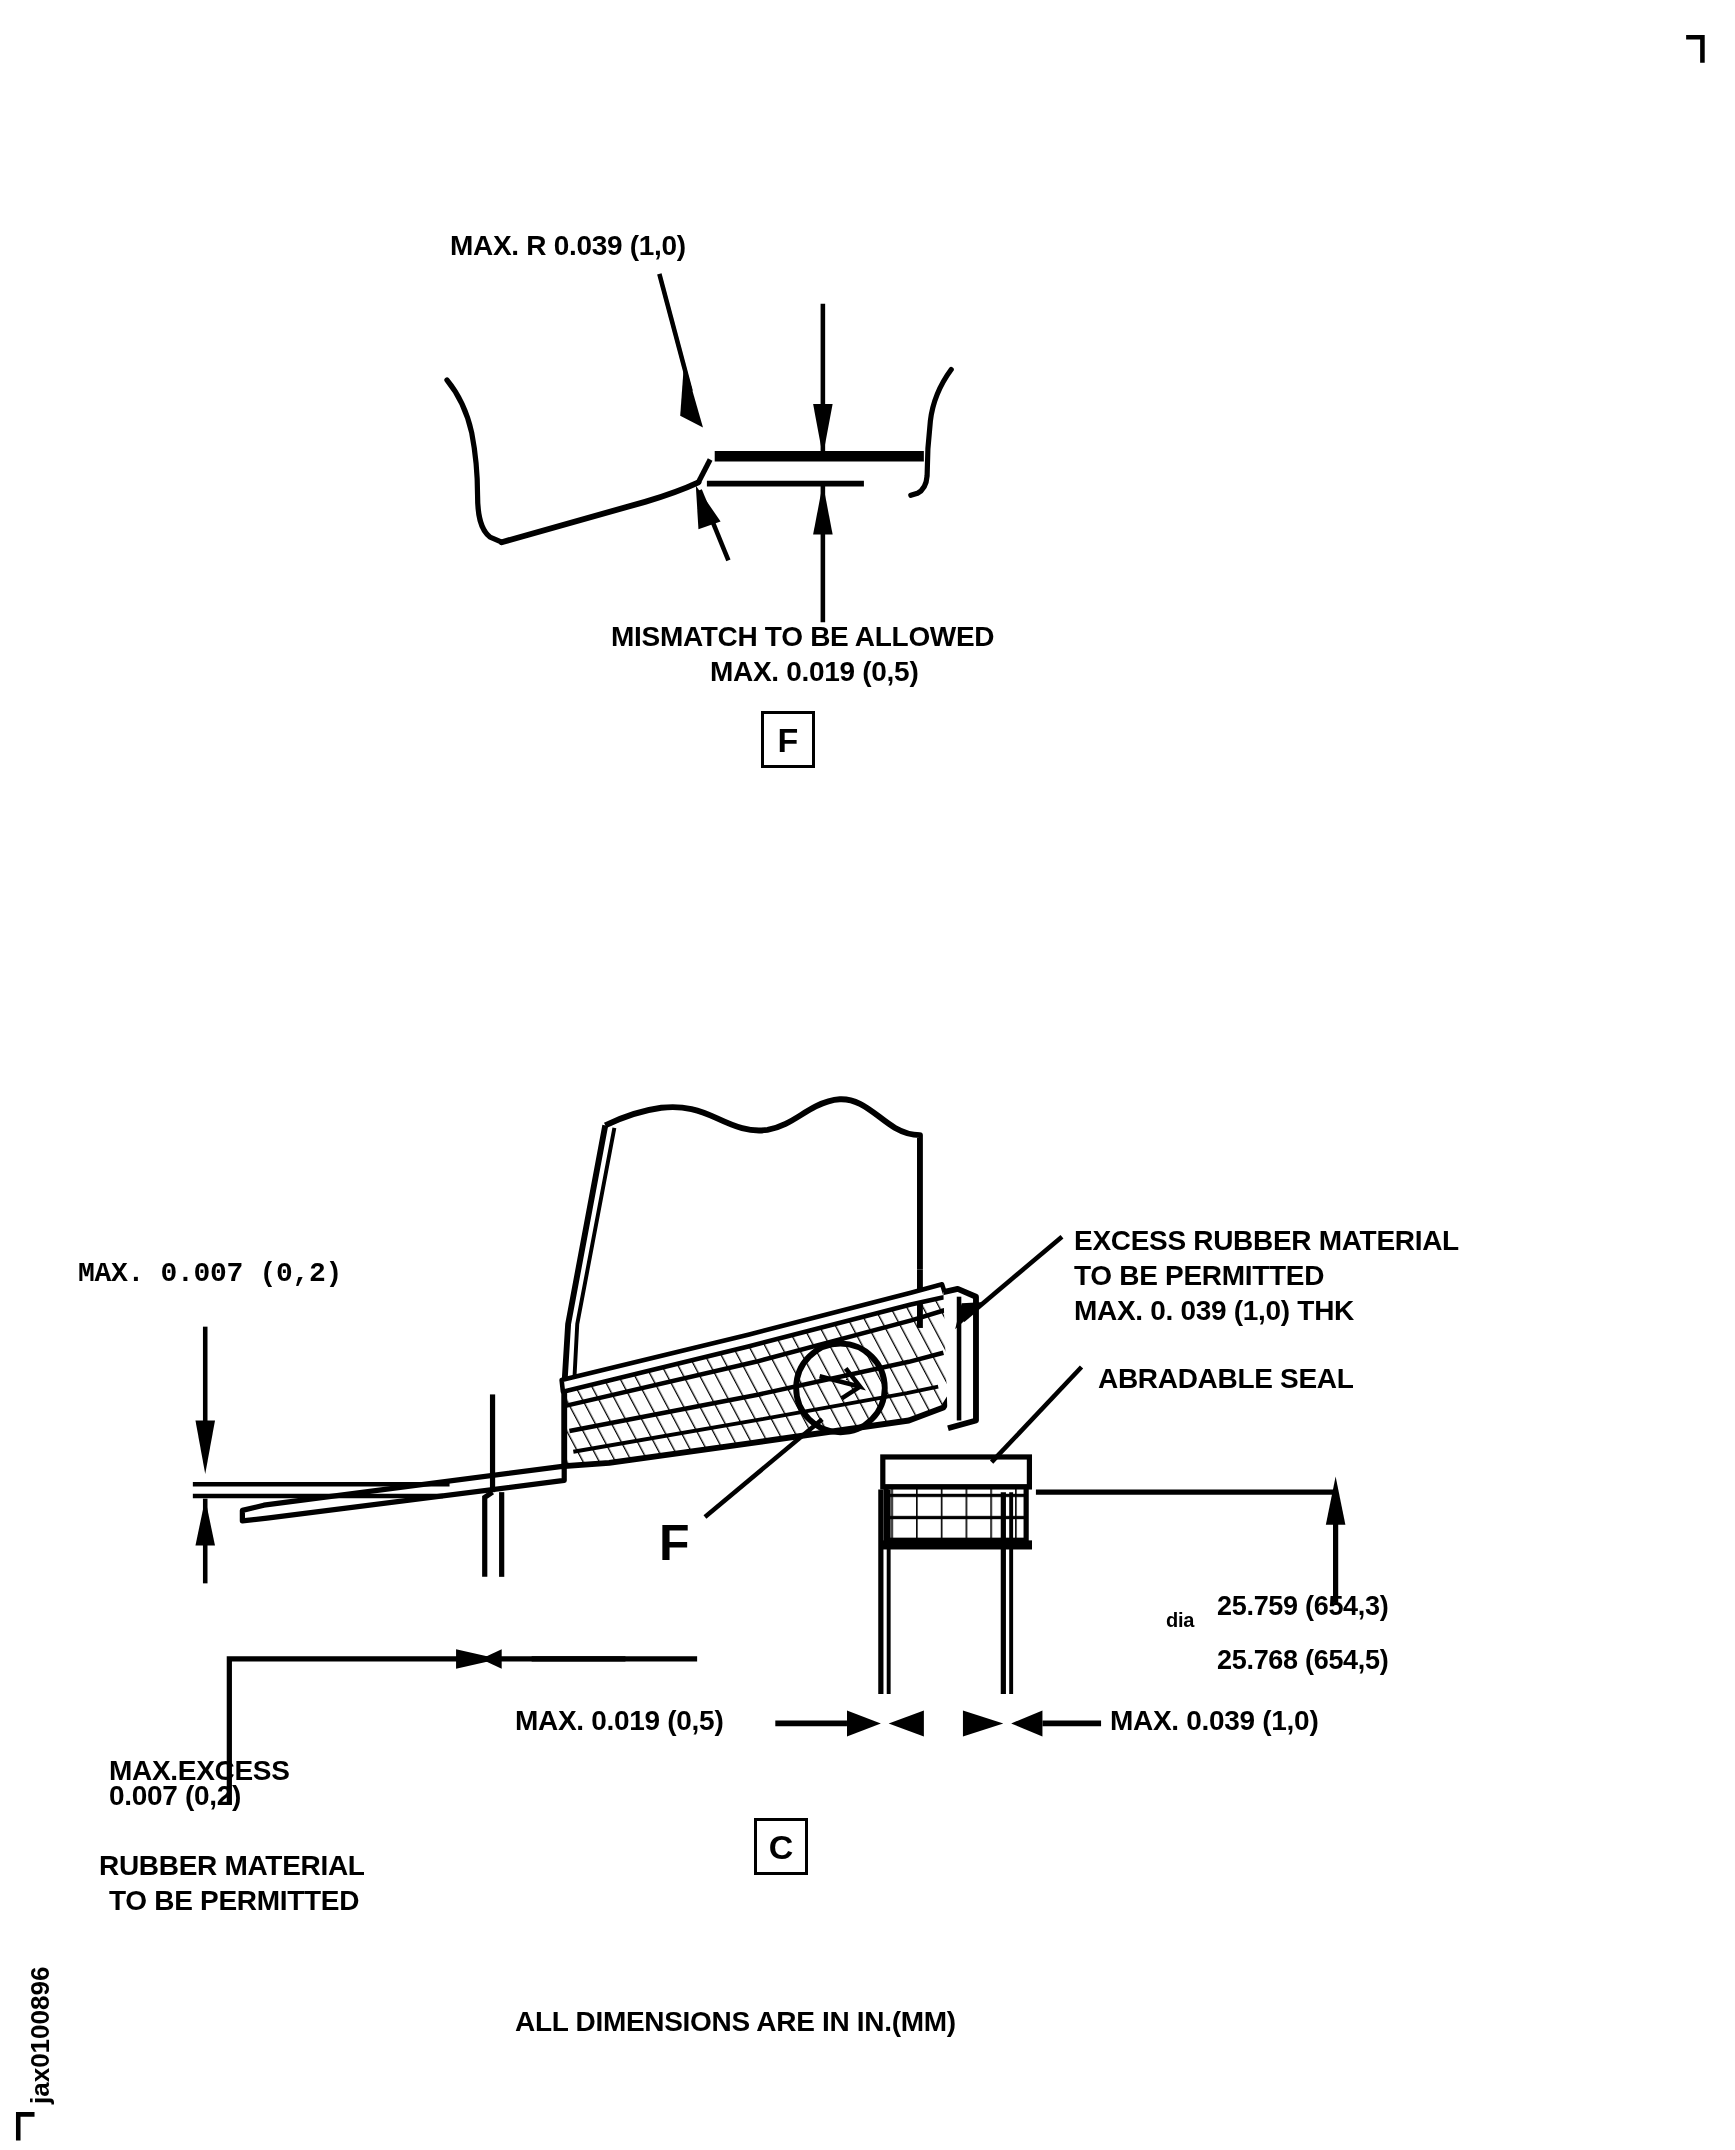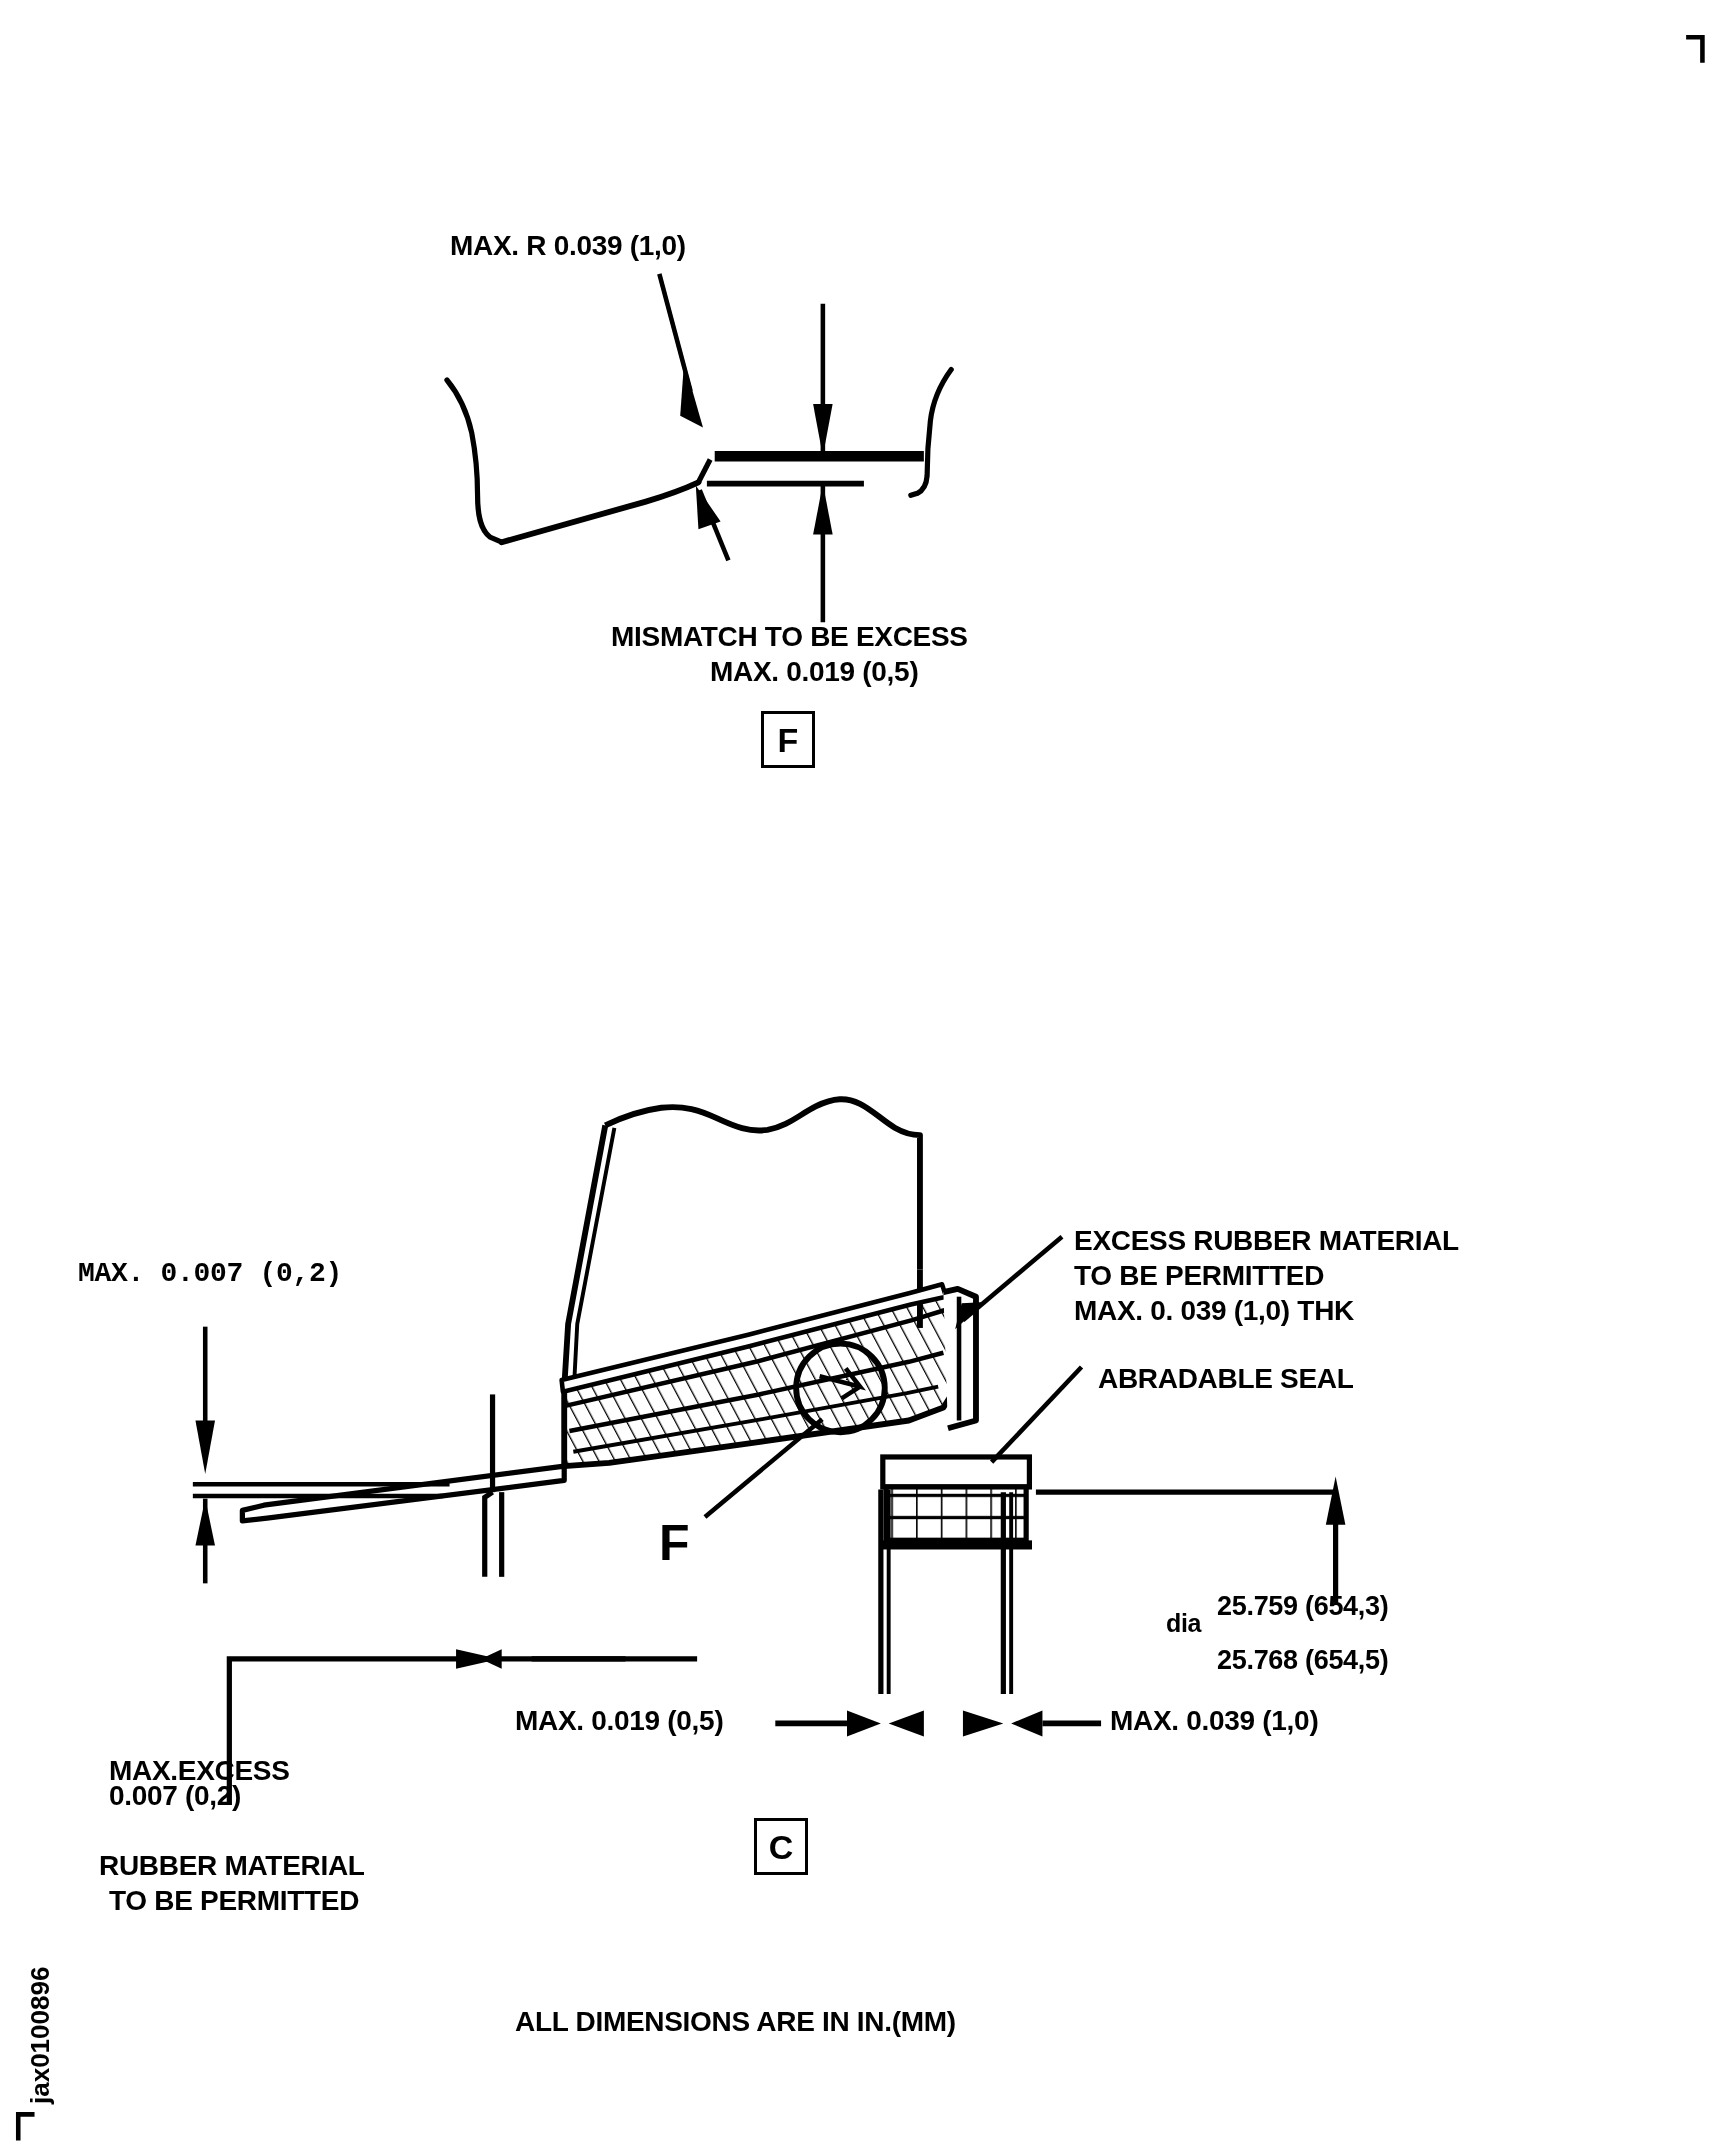--- a/index.html
+++ b/index.html
@@ -33,21 +33,21 @@
     position: absolute;
     white-space: pre;
     font-family: "Liberation Sans", sans-serif;
     font-weight: bold;
     letter-spacing: -0.3px;
     line-height: 1.18;
     color: #000;
   }
   .t-lg { font-size: 28px; }
   .t-md { font-size: 27px; }
-  .t-dia { font-size: 25px; }
+  .t-dia { font-size: 20px; }
   .flagbox {
     position: absolute;
     border: 3.9px solid #000;
     display: flex;
     align-items: center;
     justify-content: center;
     font-family: "Liberation Sans", sans-serif;
     font-weight: bold;
     font-size: 34px;
     line-height: 1;
@@ -225,21 +225,21 @@
       <path d="M1512,1998 L1466,2040 L1476,2000 Z" fill="#000"></path>
 
       <path d="M1660,2098 L1522,2244" fill="none" stroke="#000" stroke-width="7"></path>
 
       <path d="M1082,2328 L1262,2178" fill="none" stroke="#000" stroke-width="7"></path>
     </g>
   </svg>
 
   <div class="txt t-lg" style="left:450px; top:229px;">MAX. R 0.039 (1,0)</div>
 
-  <div class="txt t-lg" style="left:611px; top:620px;">MISMATCH TO BE EXCESS</div>
+  <div class="txt t-lg" style="left:611px; top:620px;">MISMATCH TO BE ALLOWED</div>
 
   <div class="txt t-lg" style="left:710px; top:655px;">MAX. 0.019 (0,5)</div>
 
   <div class="flagbox" style="left:761px; top:711px; width:48px; height:51px;">
     <span>F</span>
   </div>
 
   <div class="txt t-lg" style="left:78px; top:1257px;font-family:Liberation Mono, monospace;">MAX. 0.007 (0,2)</div>
 
   <div class="txt t-lg" style="left:1074px; top:1224px;">EXCESS RUBBER MATERIAL</div>

